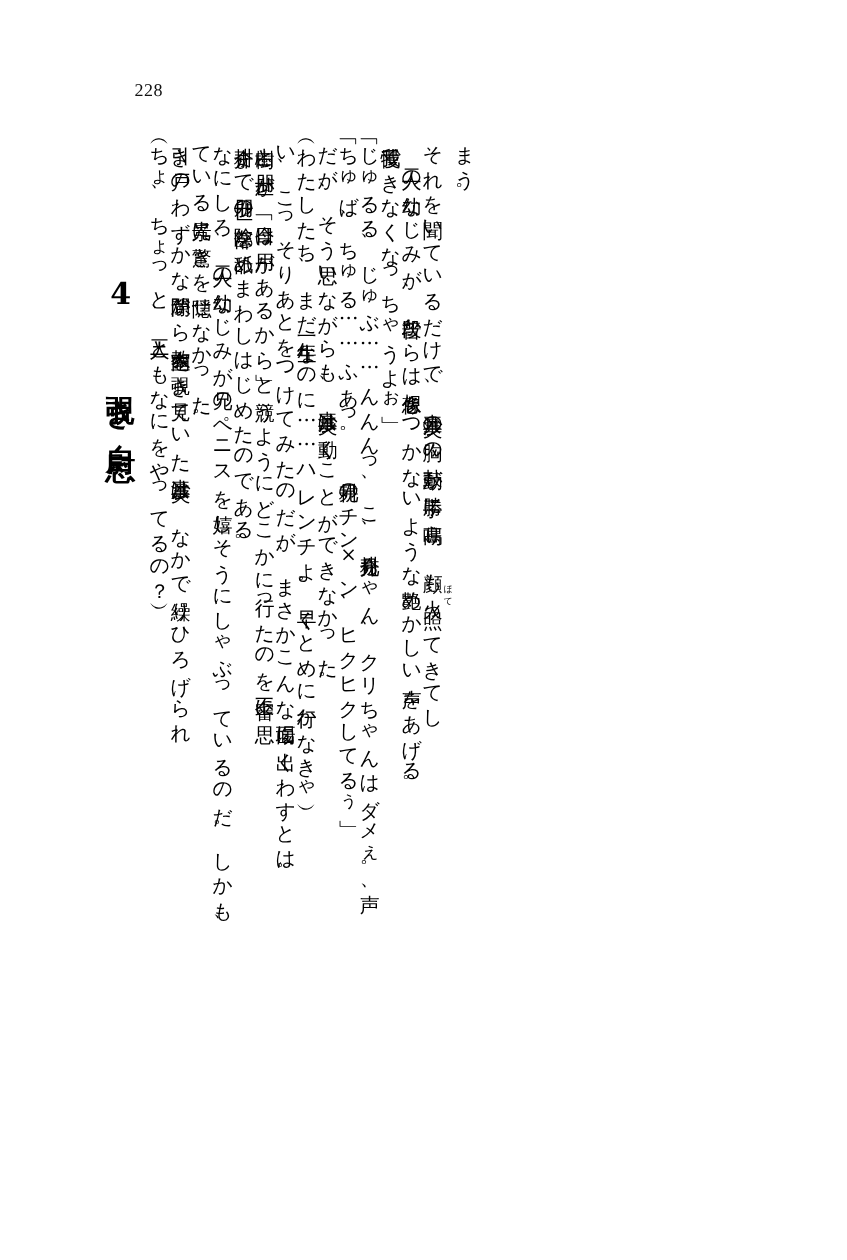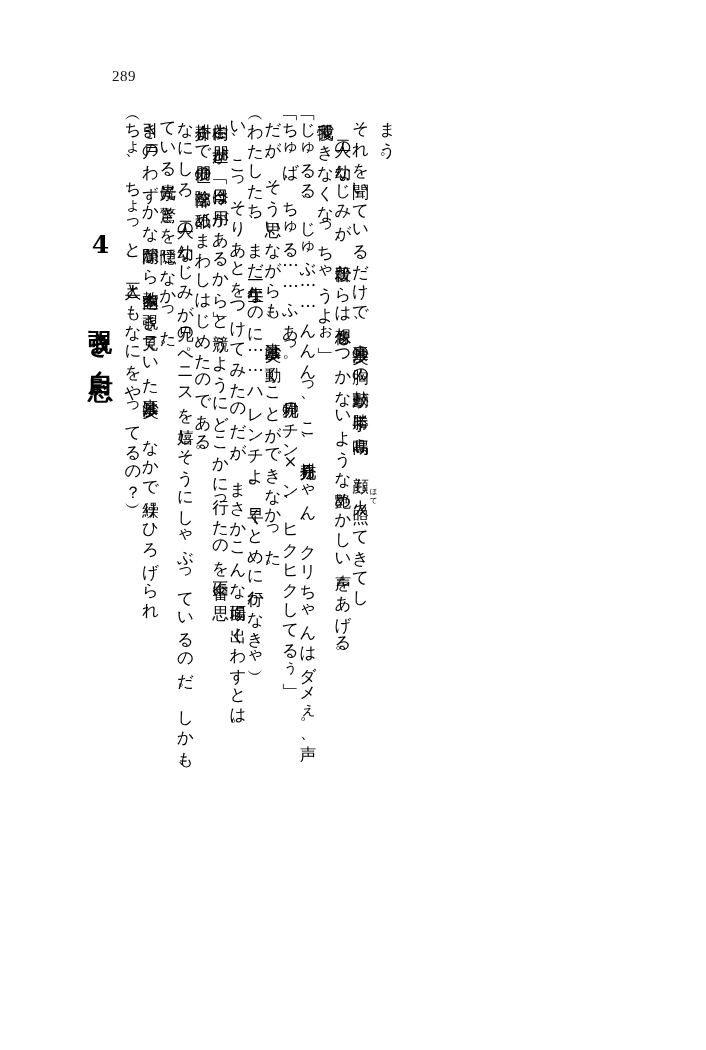--- a/index.html
+++ b/index.html
@@ -84,21 +84,21 @@
   }
   ruby {
     ruby-position: over;
   }
 </style>
 </head>
 <body>
 
 <div class="page">
 
-  <div class="page-number">289</div>
+  <div class="page-number">228</div>
 
   <div class="body-area">
 
     <div class="chapter-head">
       <span class="chapter-num">4</span>
       <span>覗き自慰</span>
     </div>
 
     <div class="columns" id="body-columns">
         <div class="vline">（ちょ、ちょっと、三人ともなにをやってるの？）</div>

